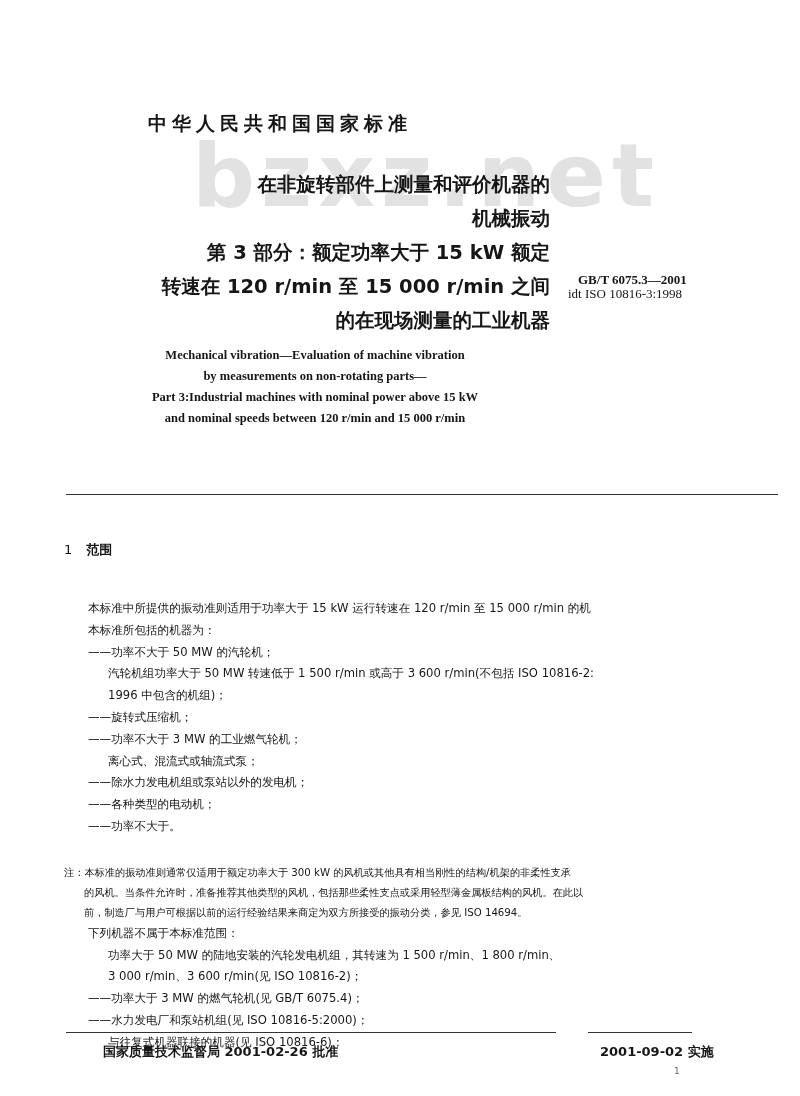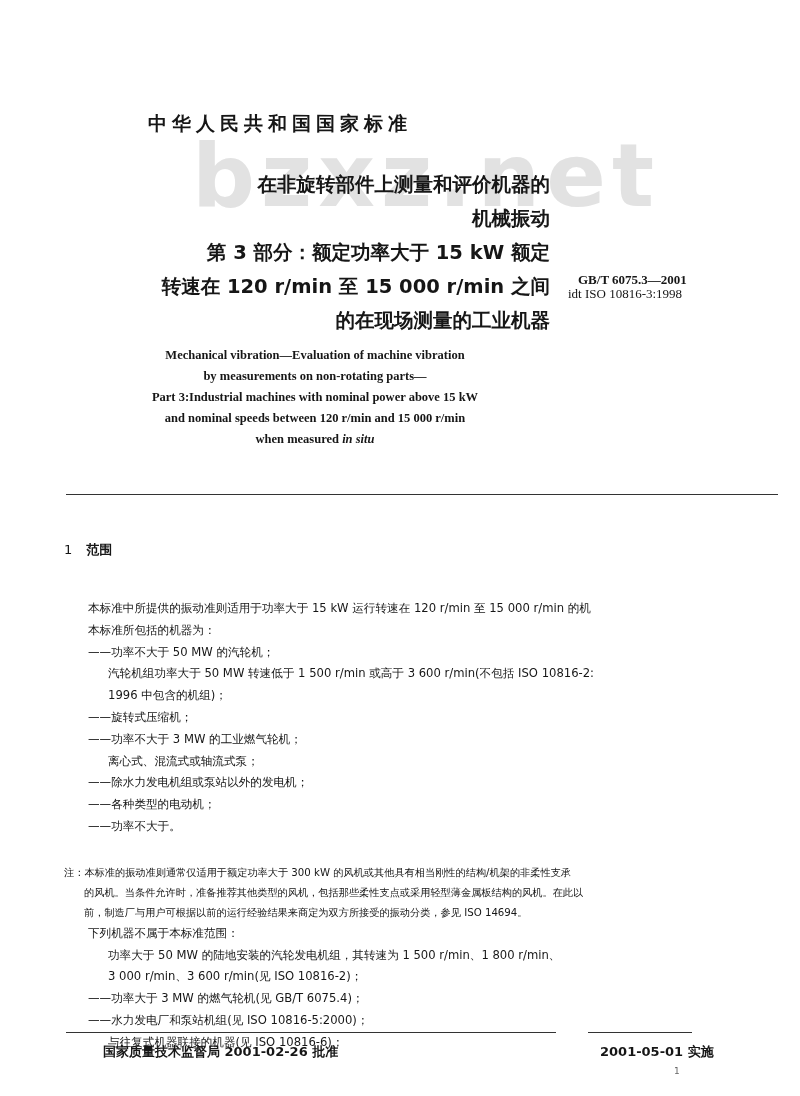--- a/index.html
+++ b/index.html
@@ -55,21 +55,20 @@
 <div class="abs std-code">
   <div class="l1">GB/T 6075.3—2001</div>
   <div>idt ISO 10816-3:1998</div>
 </div>
 
 <div class="abs en-title">
   <div>Mechanical vibration—Evaluation of machine vibration</div>
   <div>by measurements on non-rotating parts—</div>
   <div>Part 3:Industrial machines with nominal power above 15 kW</div>
   <div>and nominal speeds between 120 r/min and 15 000 r/min</div>
-  <div><span>when measured </span><i>in situ</i></div>
 </div>
 
 <div class="abs rule-top"></div>
 
 <div class="abs section">
   <span class="num">1</span><span>范围</span>
 </div>
 
 <div class="abs body">
   <div class="p ind1">本标准中所提供的振动准则适用于功率大于 15 kW 运行转速在 120 r/min 至 15 000 r/min 的机</div>
@@ -93,14 +92,14 @@
   <div class="p ind2">3 000 r/min、3 600 r/min(见 ISO 10816-2)；</div>
   <div class="p ind1">——功率大于 3 MW 的燃气轮机(见 GB/T 6075.4)；</div>
   <div class="p ind1">——水力发电厂和泵站机组(见 ISO 10816-5:2000)；</div>
   <div class="p ind2">与往复式机器联接的机器(见 ISO 10816-6)；</div>
 </div>
 
 <div class="abs rule-bottom-l"></div>
 <div class="abs rule-bottom-r"></div>
 
 <div class="abs footer-left">国家质量技术监督局 2001-02-26 批准</div>
-<div class="abs footer-right">2001-05-01 实施</div>
+<div class="abs footer-right">2001-09-02 实施</div>
 <div class="abs page-no">1</div>
 
 </body></html>

